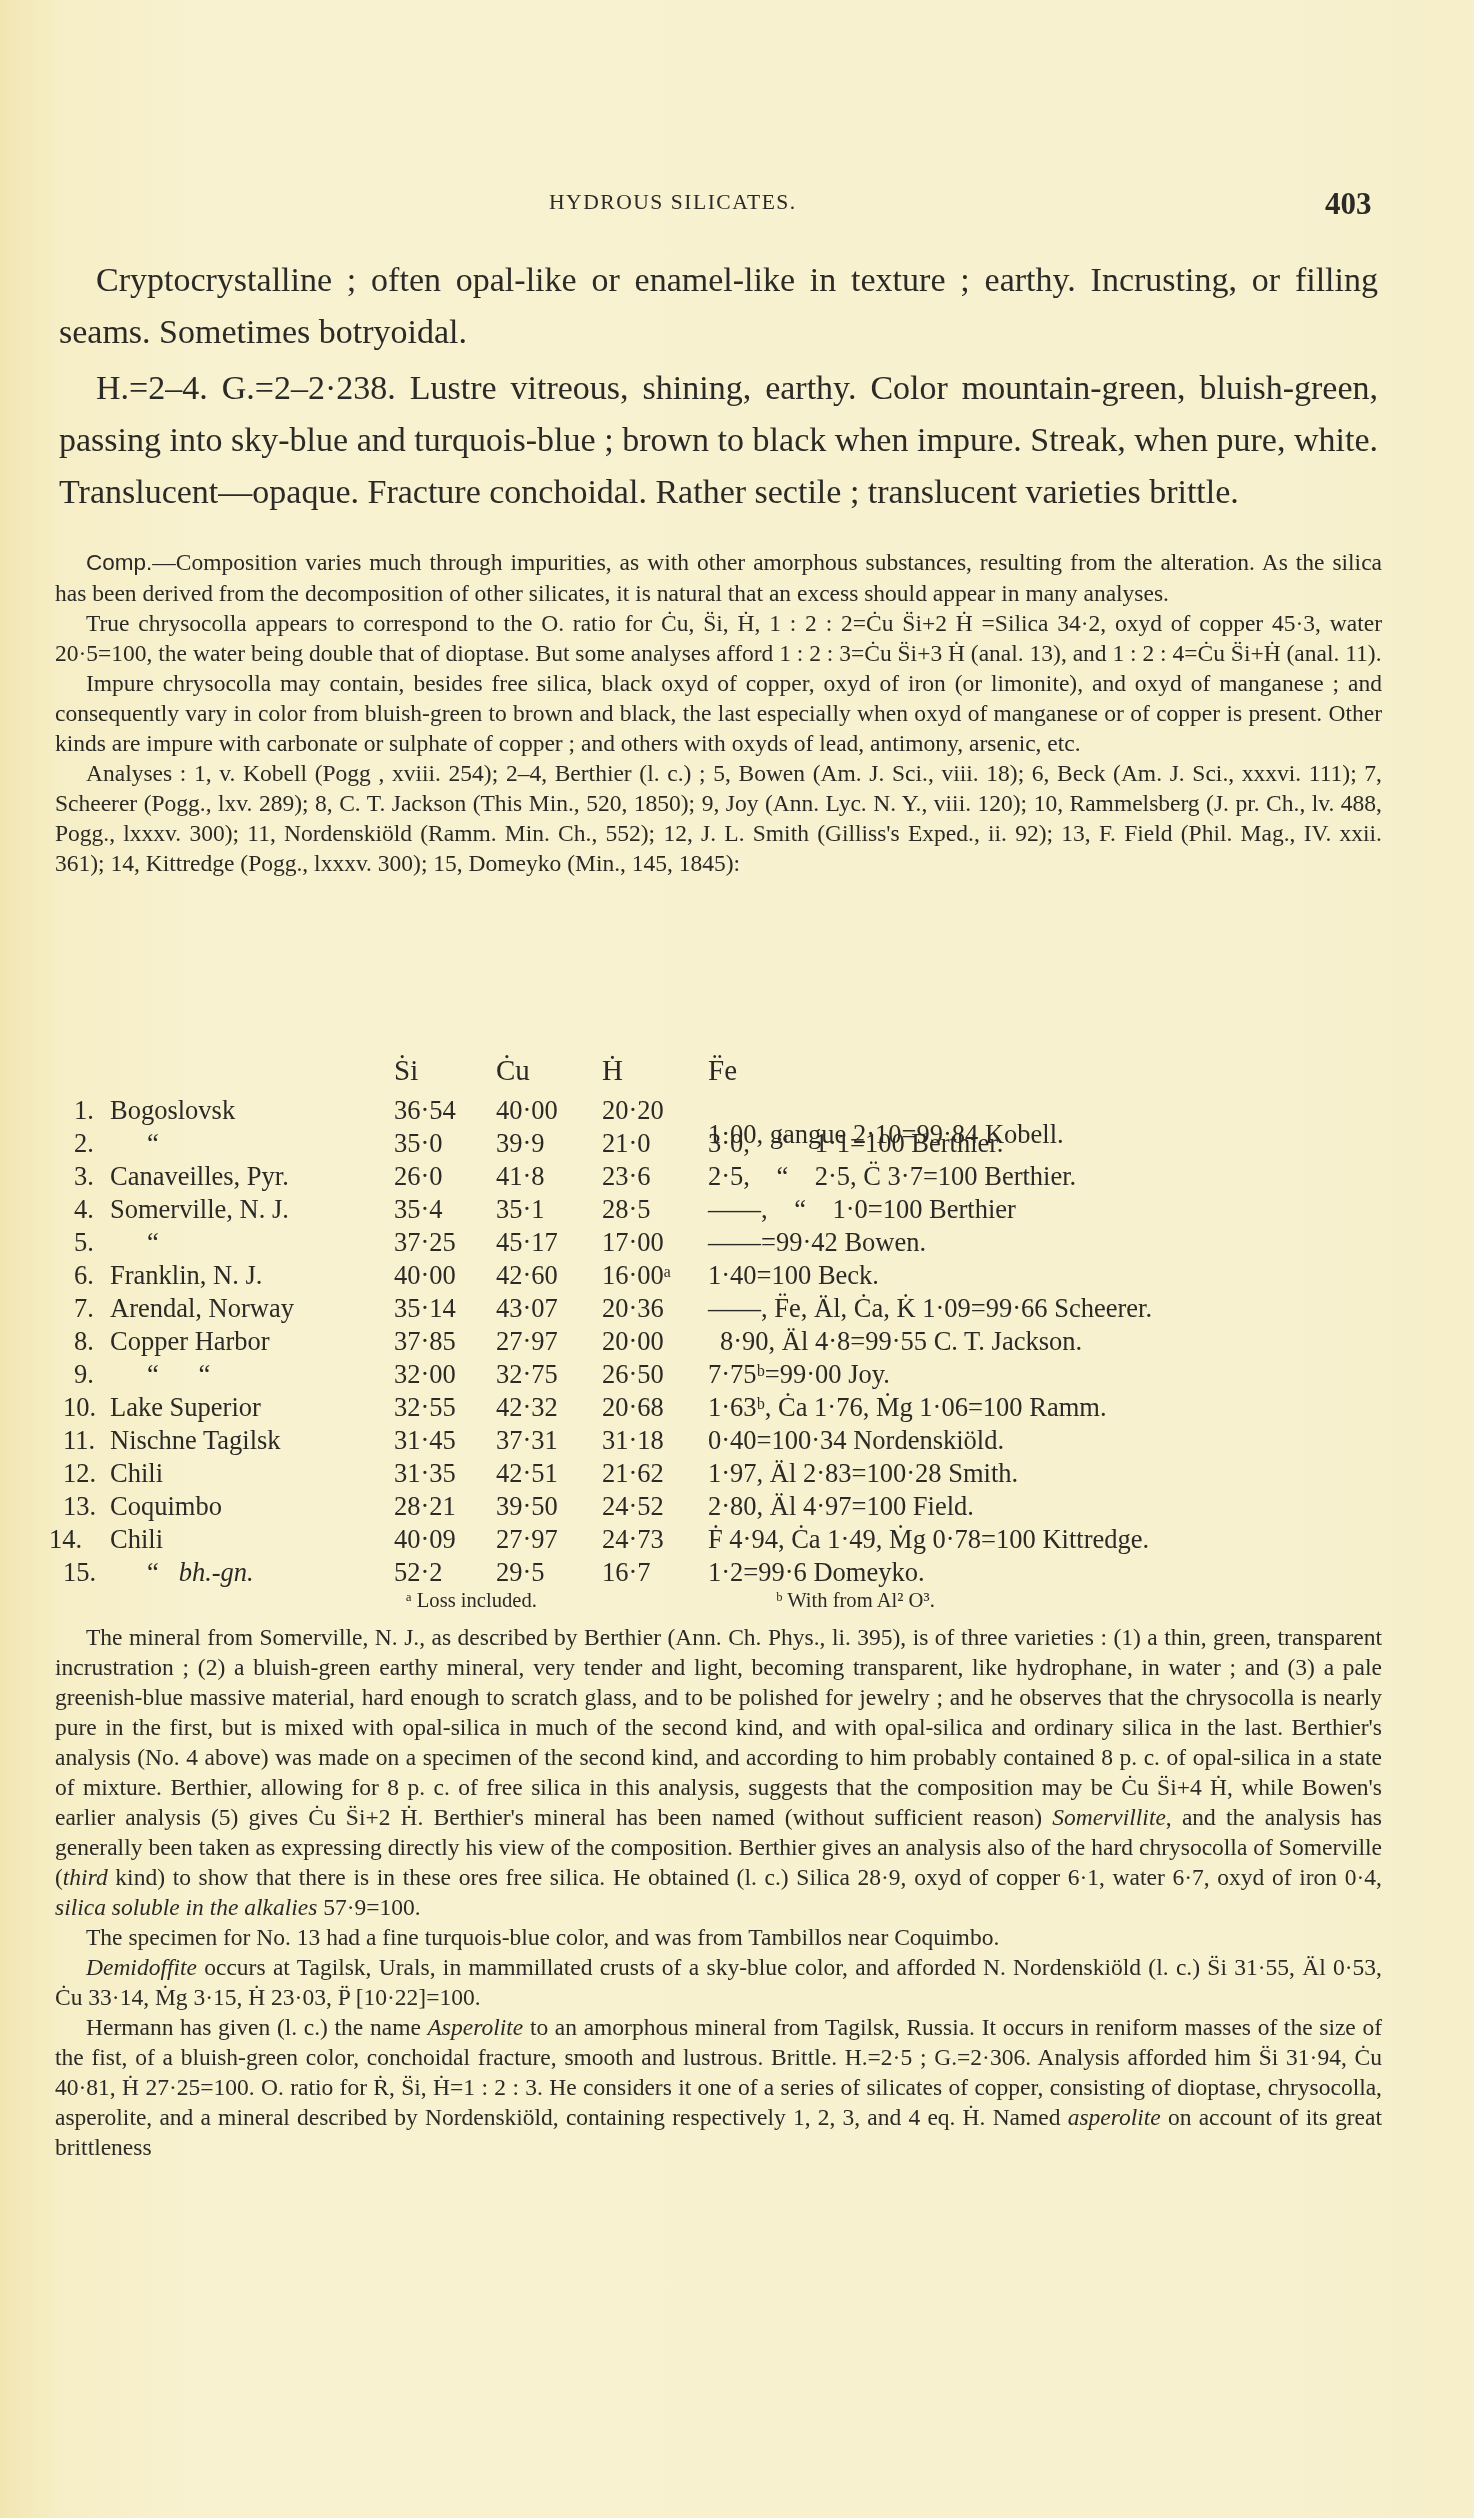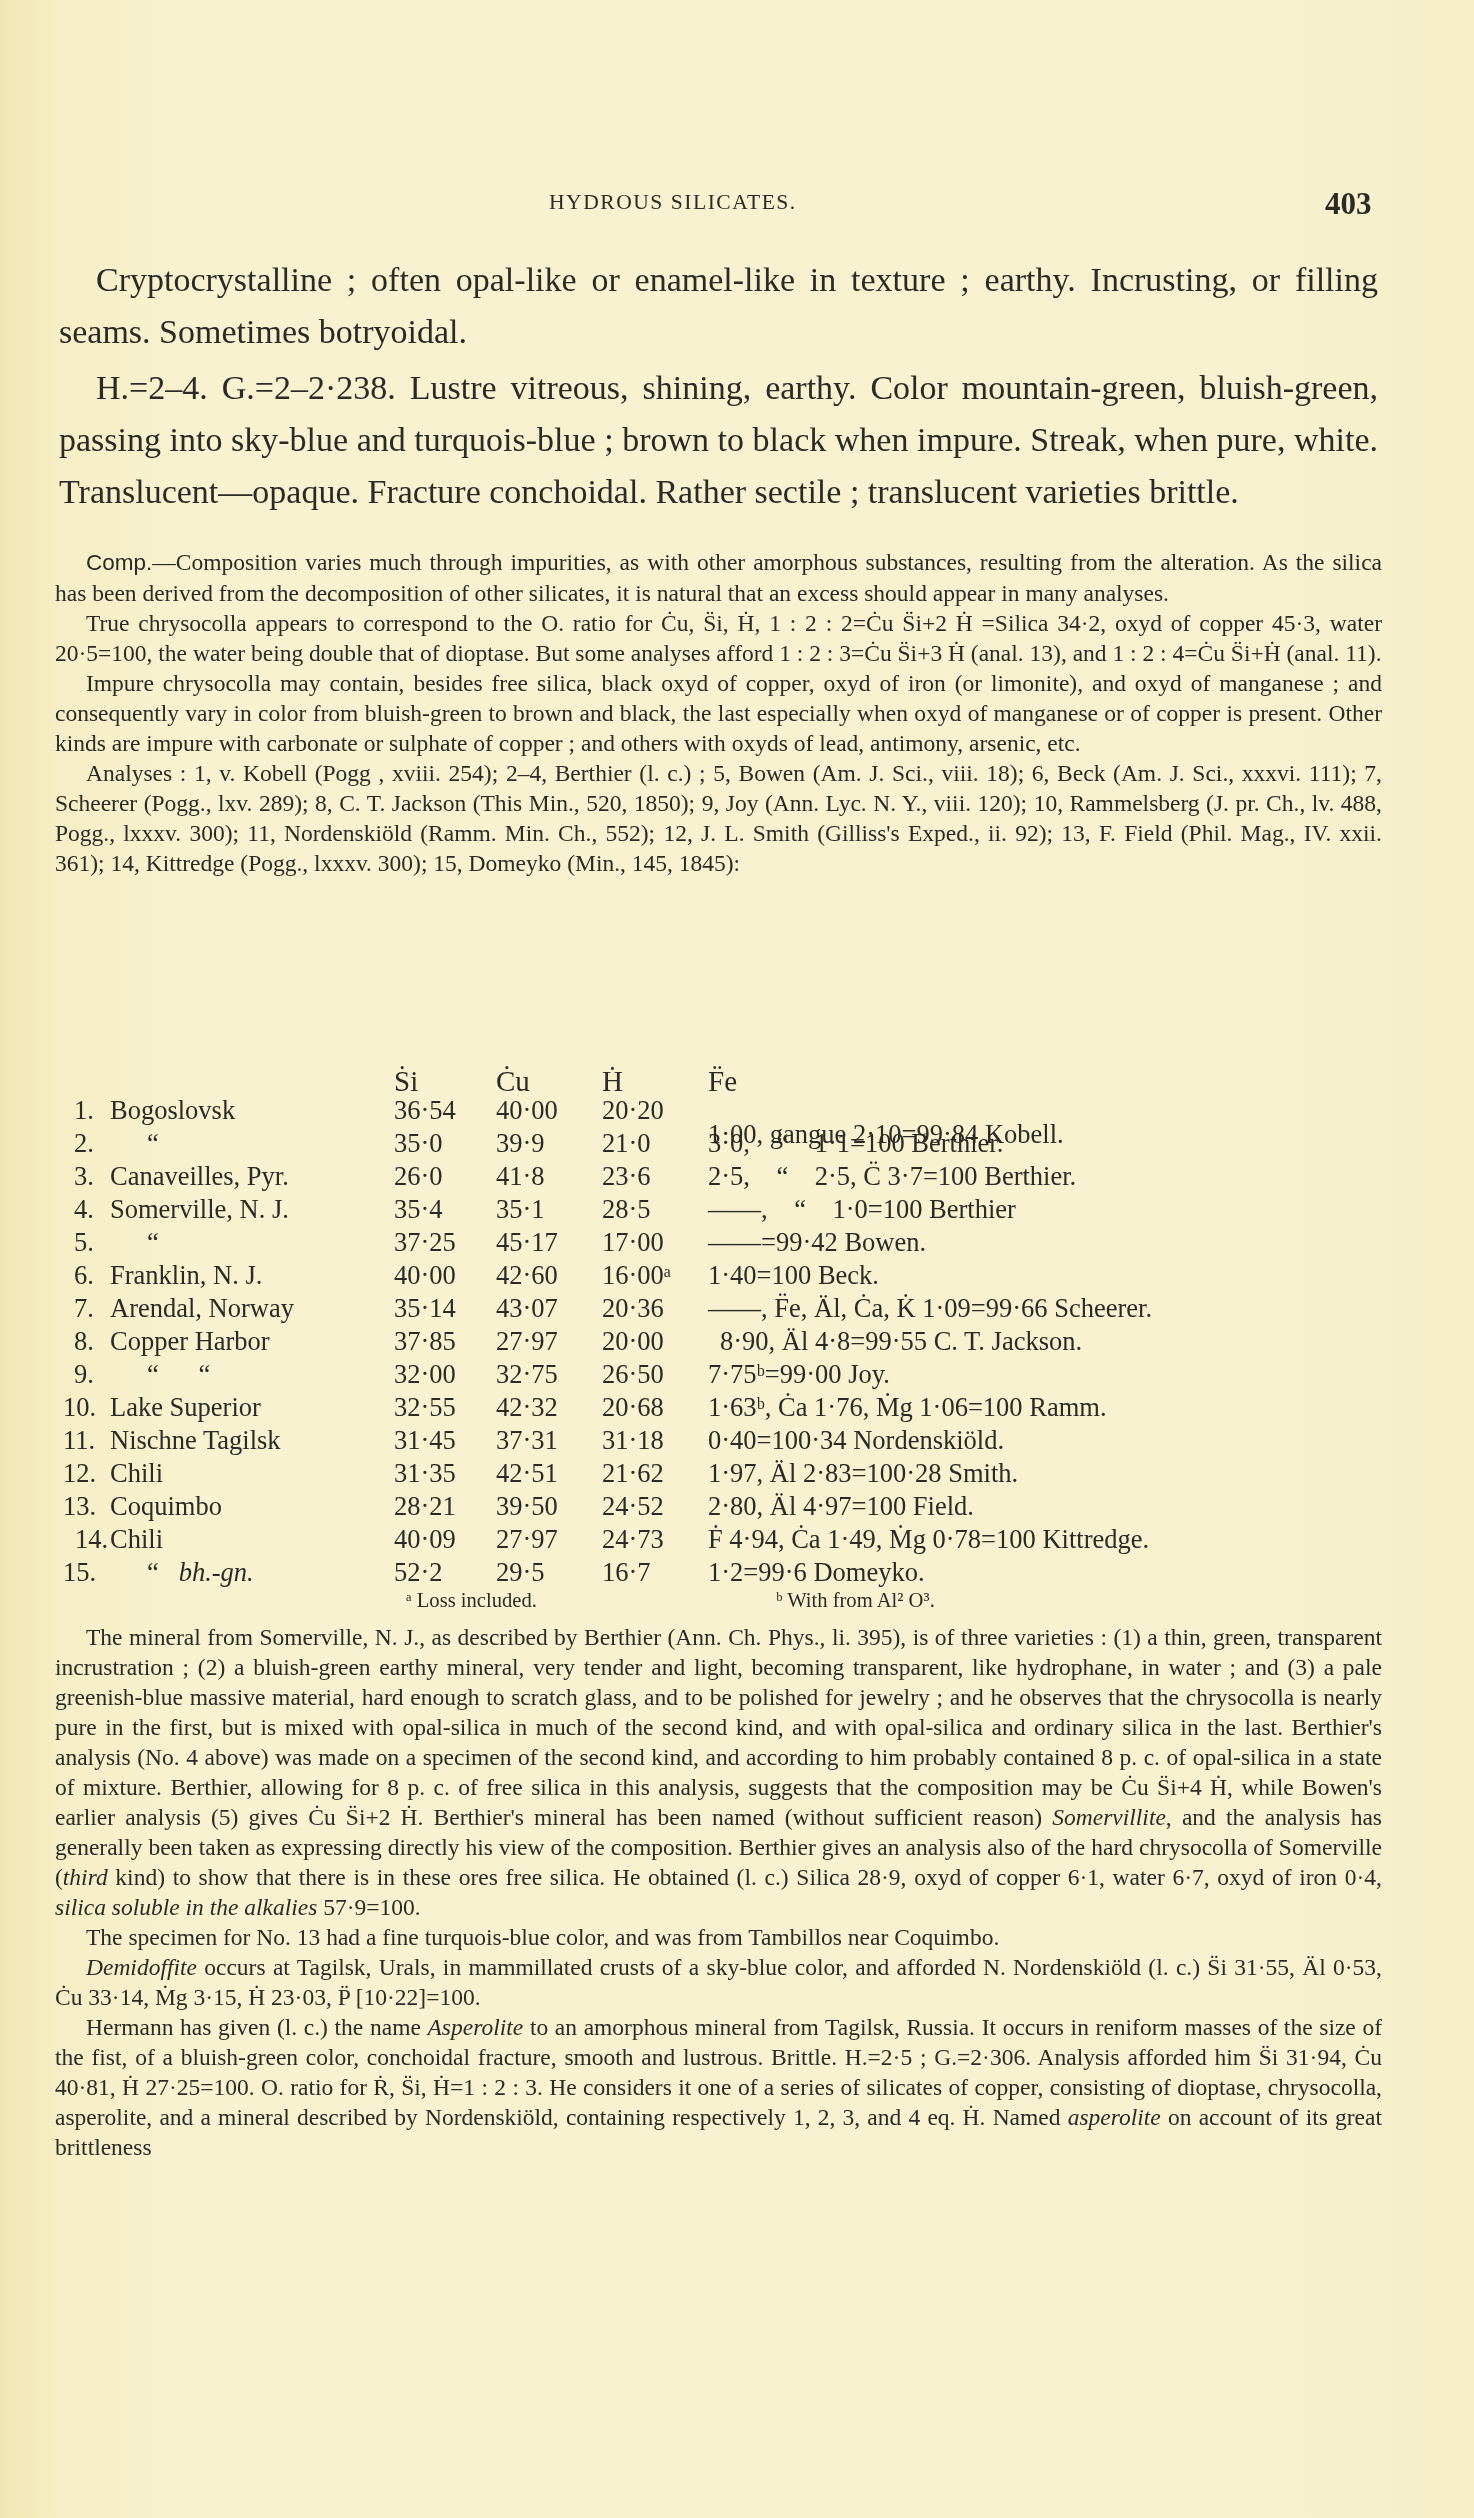--- a/index.html
+++ b/index.html
@@ -39,21 +39,21 @@
     position: relative; height: 33px; font-size: 26.5px; line-height: 33px;
   }
   .table-header { height: 51px; }
   .c { position: absolute; white-space: nowrap; }
   .c-num { left: 74px; width: 45px; text-align: left; }
   .c-loc { left: 110px; }
   .c-si { left: 394px; }
   .c-cu { left: 496px; }
   .c-h { left: 602px; }
   .c-rest { left: 708px; }
-  .table-header .c { top: 22px; font-size: 29px; }
+  .table-header .c { top: 11px; font-size: 29px; }
   .footnotes { position: relative; height: 29px; font-size: 20.6px; }
   .fn-a { position: absolute; left: 406px; top: 0px; }
   .fn-b { position: absolute; left: 776px; top: 0px; }
   .lower { top: 1622px; }
   .it { font-style: italic; }
 </style>
 </head>
 <body>
 
 <div class="page">
@@ -181,21 +181,21 @@
         </div>
         <div class="table-row">
           <span class="c c-num" style="left: 63px;">13.</span>
           <span class="c c-loc">Coquimbo</span>
           <span class="c c-si">28·21</span>
           <span class="c c-cu">39·50</span>
           <span class="c c-h">24·52</span>
           <span class="c c-rest" style="white-space: pre;">2·80, Äl 4·97=100 Field.</span>
         </div>
         <div class="table-row">
-          <span class="c c-num" style="left: 63px; text-align: right;">14.</span>
+          <span class="c c-num" style="left: 49px;">14.</span>
           <span class="c c-loc">Chili</span>
           <span class="c c-si">40·09</span>
           <span class="c c-cu">27·97</span>
           <span class="c c-h">24·73</span>
           <span class="c c-rest" style="white-space: pre;">Ḟ 4·94, Ċa 1·49, Ṁg 0·78=100 Kittredge.</span>
         </div>
         <div class="table-row">
           <span class="c c-num" style="left: 63px;">15.</span>
           <span class="c c-loc" style="left: 147px; white-space: pre;">“   <i class="it">bh.-gn.</i></span>
           <span class="c c-si">52·2</span>

